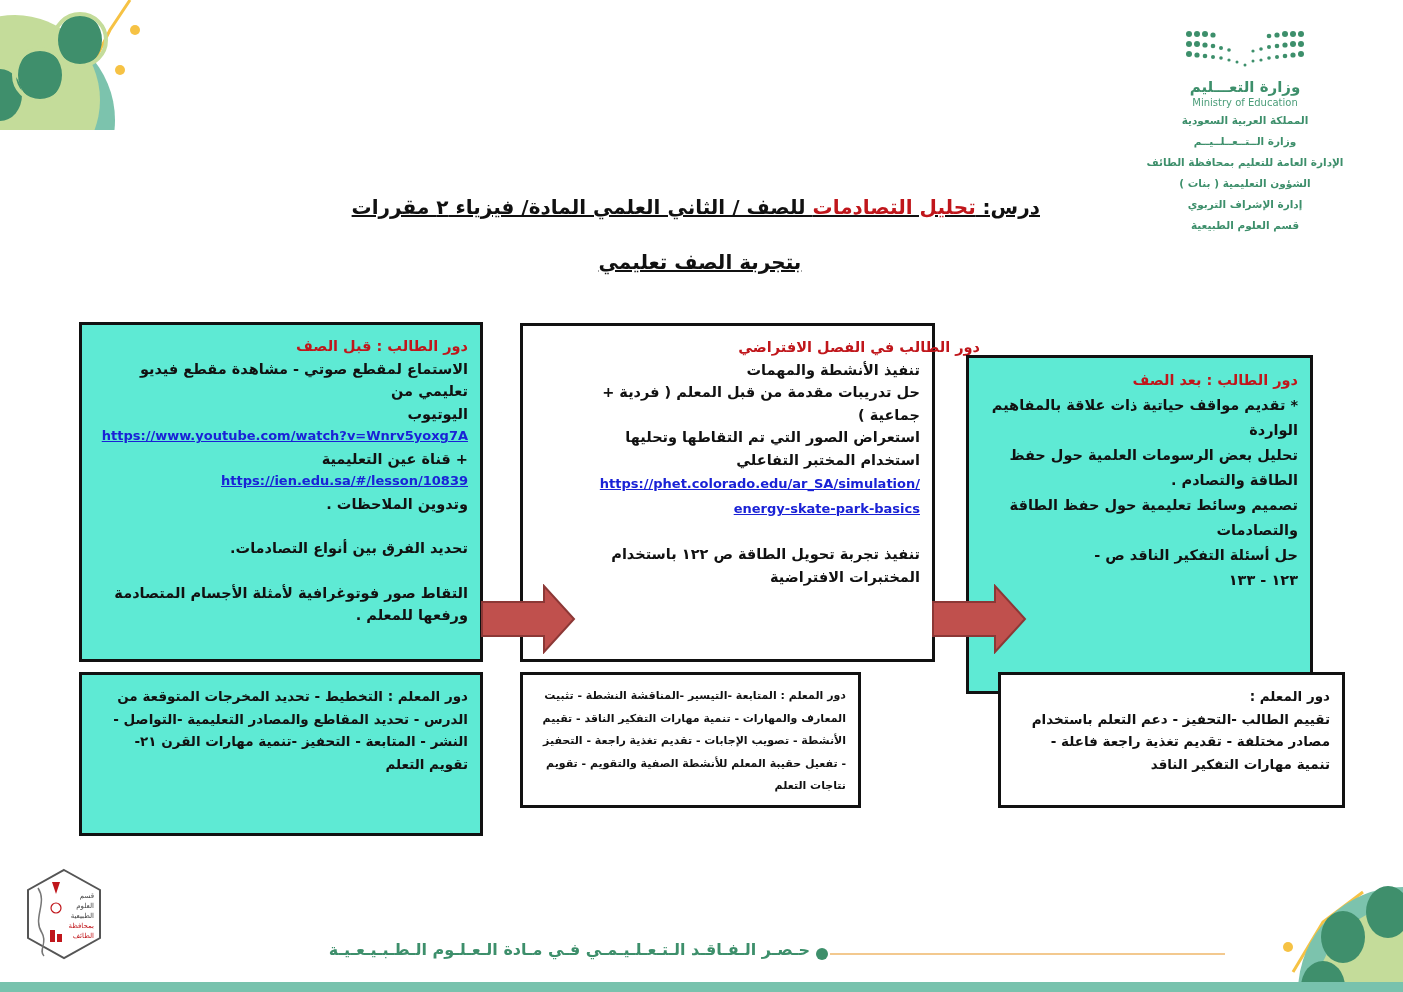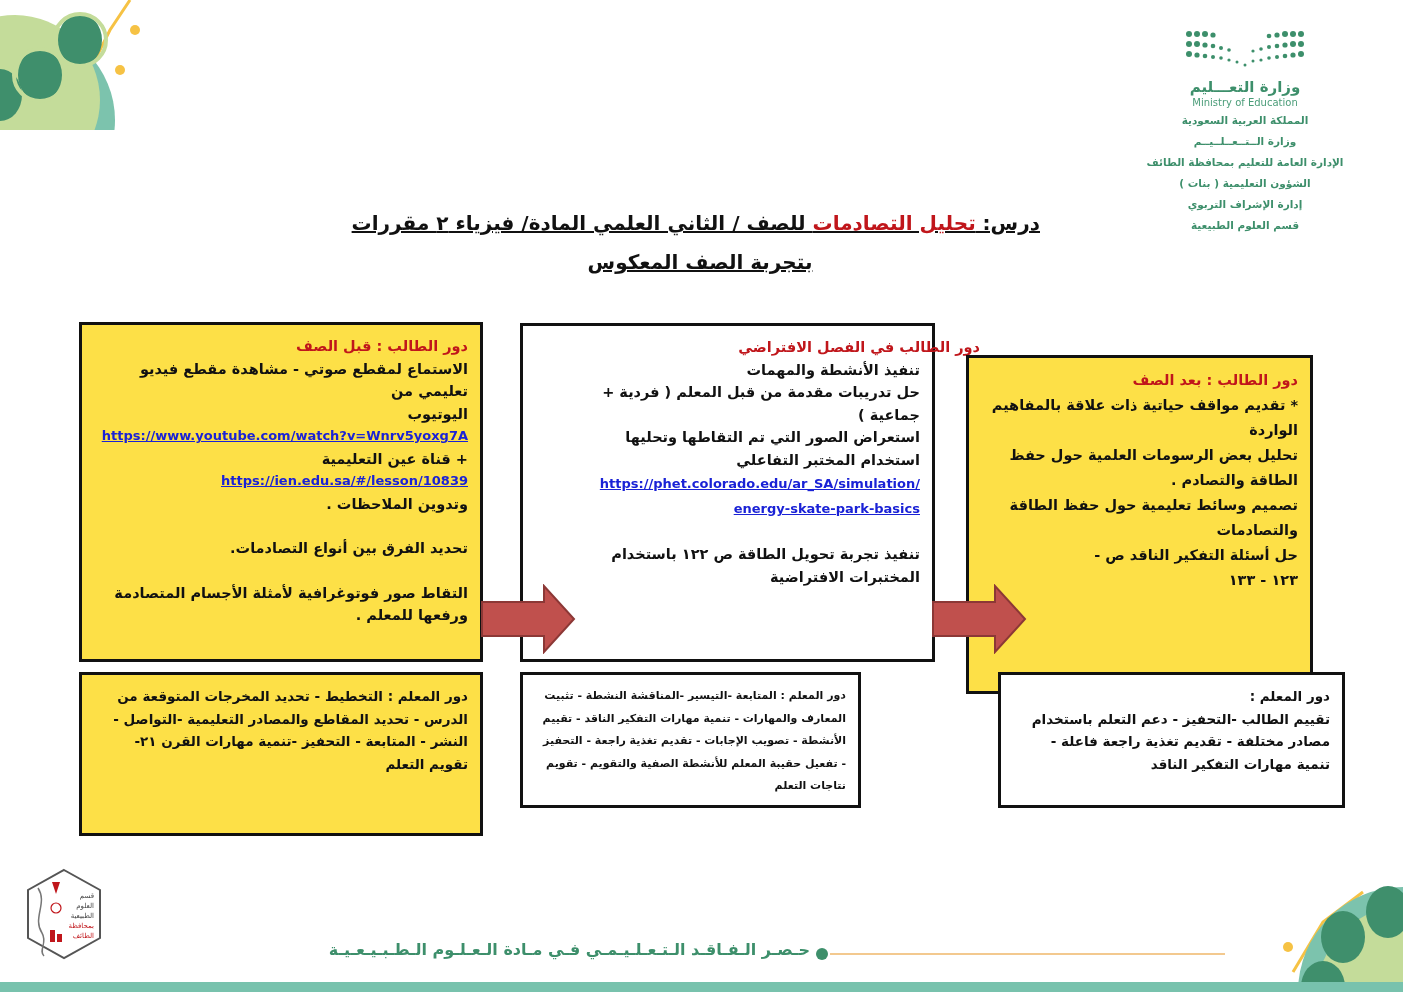--- a/index.html
+++ b/index.html
@@ -20,36 +20,36 @@
     left:1140px; top:30px; width:210px; text-align:center; direction:rtl;
     color:#3d8f6b;
   }
   .ministry .dots { margin:0 auto 6px auto; width:120px; height:38px; }
   .ministry .name-ar { font-size:15px; font-weight:bold; letter-spacing:1px; line-height:18px; }
   .ministry .name-en { font-size:10px; direction:ltr; line-height:14px; color:#4a9c78; }
   .ministry .line { font-size:10.5px; font-weight:bold; line-height:21px; white-space:nowrap; }
 
   
   .title {
-    left:300px; top:208px; width:740px; direction:rtl; text-align:right;
+    left:300px; top:192px; width:740px; direction:rtl; text-align:right;
     font-size:20px; font-weight:bold; text-decoration:underline; line-height:30px;
   }
   .title .hl { color:#c0161b; }
   .subtitle {
     left:560px; top:247px; width:280px; text-align:center; direction:rtl;
     font-size:20px; font-weight:bold; text-decoration:underline; line-height:30px;
   }
 
   
   .box {
     position:absolute; border:3px solid #111; box-sizing:border-box;
     direction:rtl; text-align:right; padding:10px 12px 8px 12px;
     font-size:14.5px; font-weight:bold; line-height:22.5px;
   }
-  .box.tint { background:#fde047; }
+  .box.tint { background:#5eead4; }
   .box.white { background:#ffffff; }
   .box .head { color:#c0161b; }
   .box .link { color:#1a22d6; text-decoration:underline; direction:ltr; display:block; text-align:right; font-size:13px; word-break:break-all; }
   .box p { margin:0; }
   .box .gap { height:22px; }
 
   .b1 { left:79px;  top:322px; width:404px; height:340px; }
   .b2 { left:520px; top:323px; width:415px; height:339px; padding-left:72px; }
   .b3 { left:966px; top:323px; width:347px; height:339px; }
   .t1 { left:79px;  top:672px; width:404px; height:164px; font-size:13.5px; line-height:22.5px; }
@@ -155,21 +155,21 @@
   <div class="name-en">Ministry of Education</div>
   <div class="line">المملكة العربية السعودية</div>
   <div class="line">وزارة الــتــعــلــيــم</div>
   <div class="line">الإدارة العامة للتعليم بمحافظة الطائف</div>
   <div class="line">الشؤون التعليمية ( بنات )</div>
   <div class="line">إدارة الإشراف التربوي</div>
   <div class="line">قسم العلوم الطبيعية</div>
 </div>
 
 <div class="abs title"><span>درس: </span><span class="hl">تحليل التصادمات</span><span> للصف / الثاني العلمي  المادة/ فيزياء ٢ مقررات</span></div>
-<div class="abs subtitle">بتجربة الصف المعكوس</div>
+<div class="abs subtitle">بتجربة الصف تعليمي</div>
 
 <div class="box tint b1">
   <p class="head">دور الطالب : قبل الصف</p>
   <p>الاستماع لمقطع صوتي - مشاهدة مقطع فيديو تعليمي من</p>
   <p>اليوتيوب</p>
   <a class="link">https://www.youtube.com/watch?v=Wnrv5yoxg7A</a>
   <p>+  قناة عين التعليمية</p>
   <a class="link">https://ien.edu.sa/#/lesson/10839</a>
   <p>وتدوين الملاحظات .</p>
   <div class="gap"></div>

